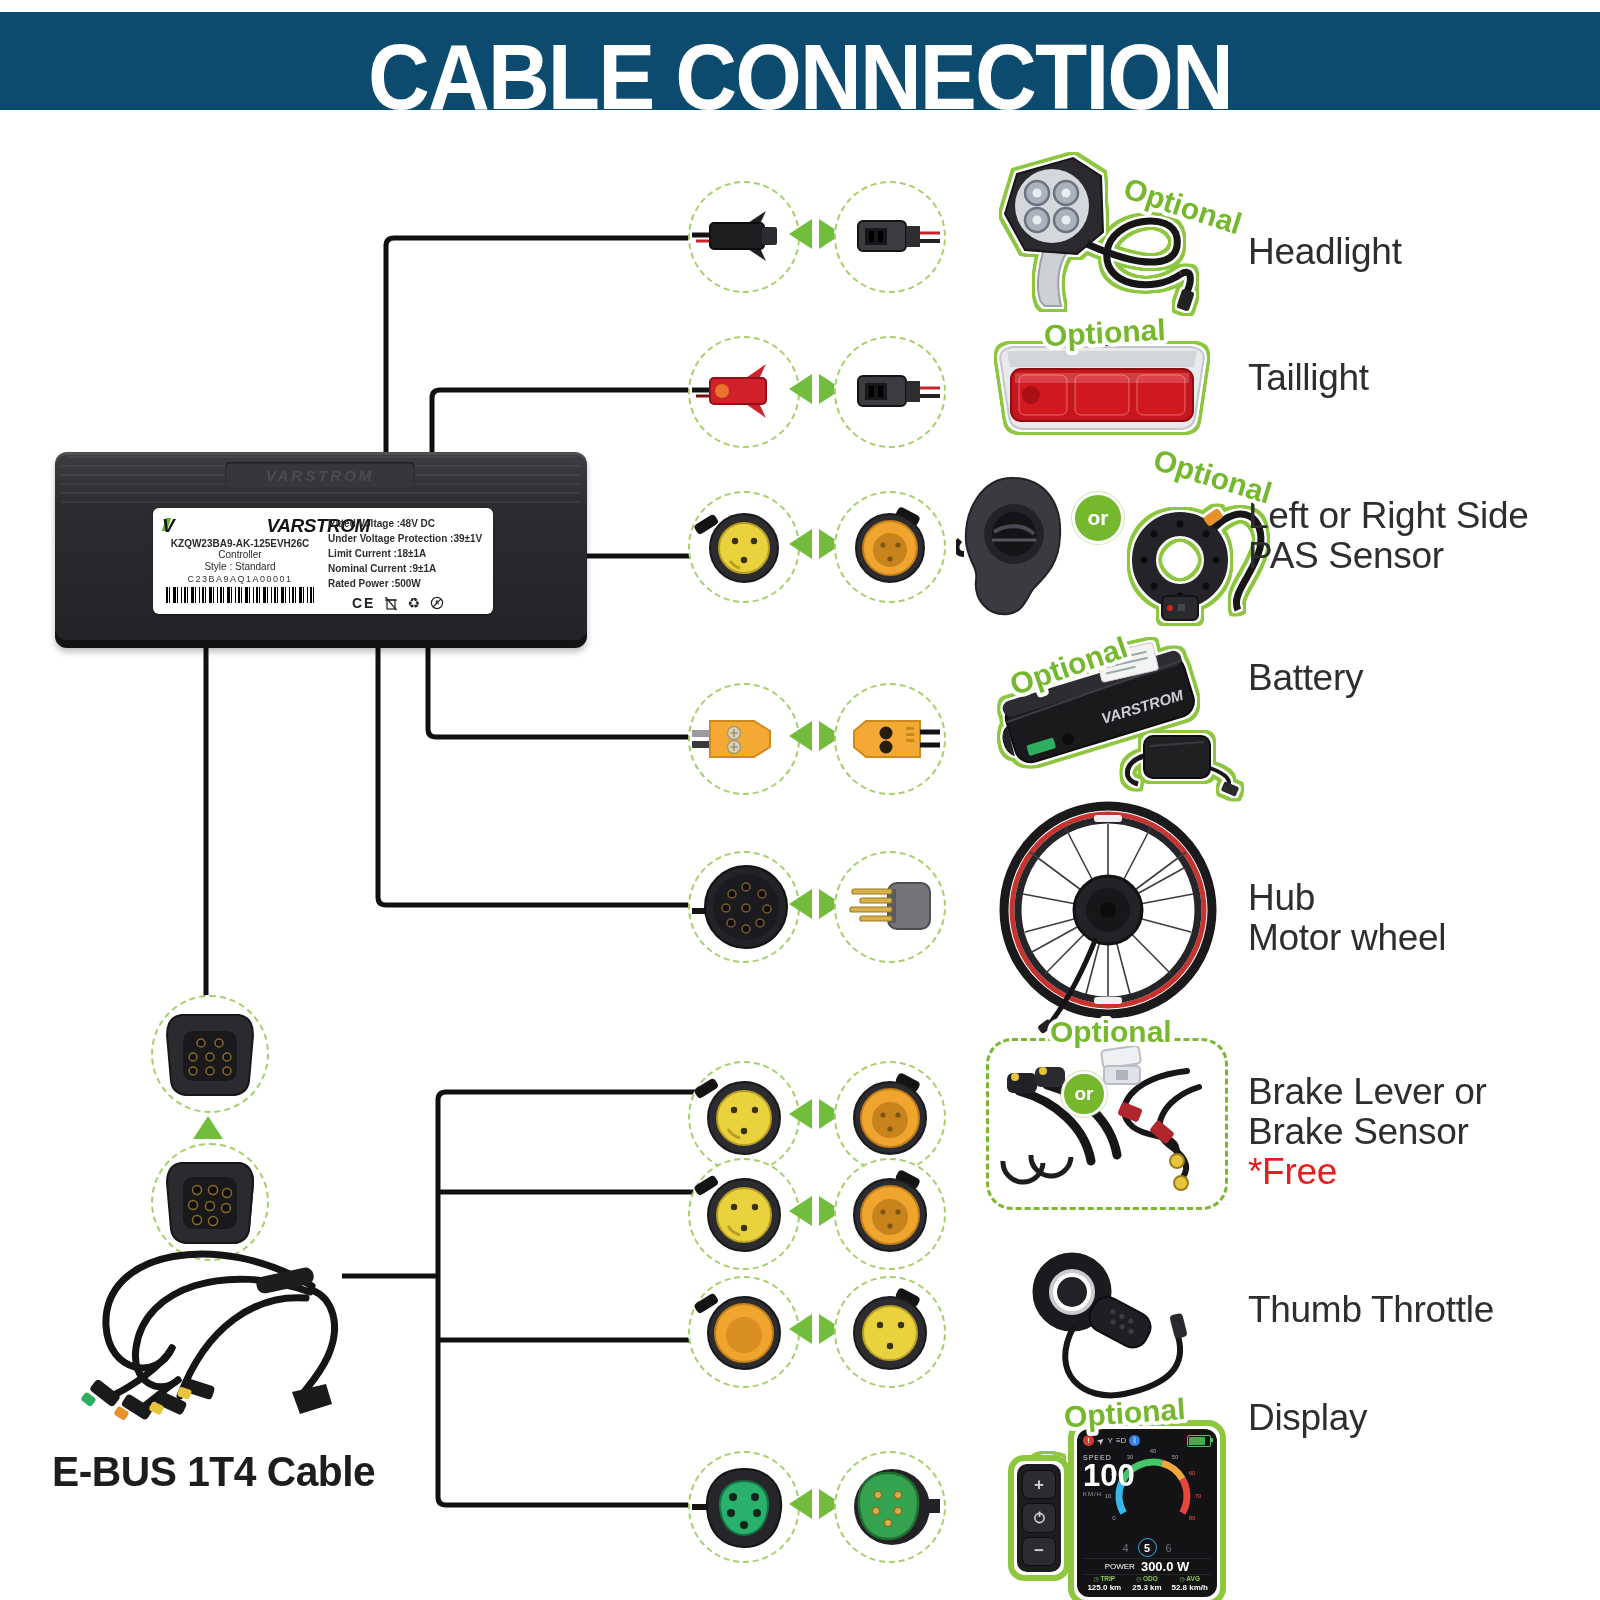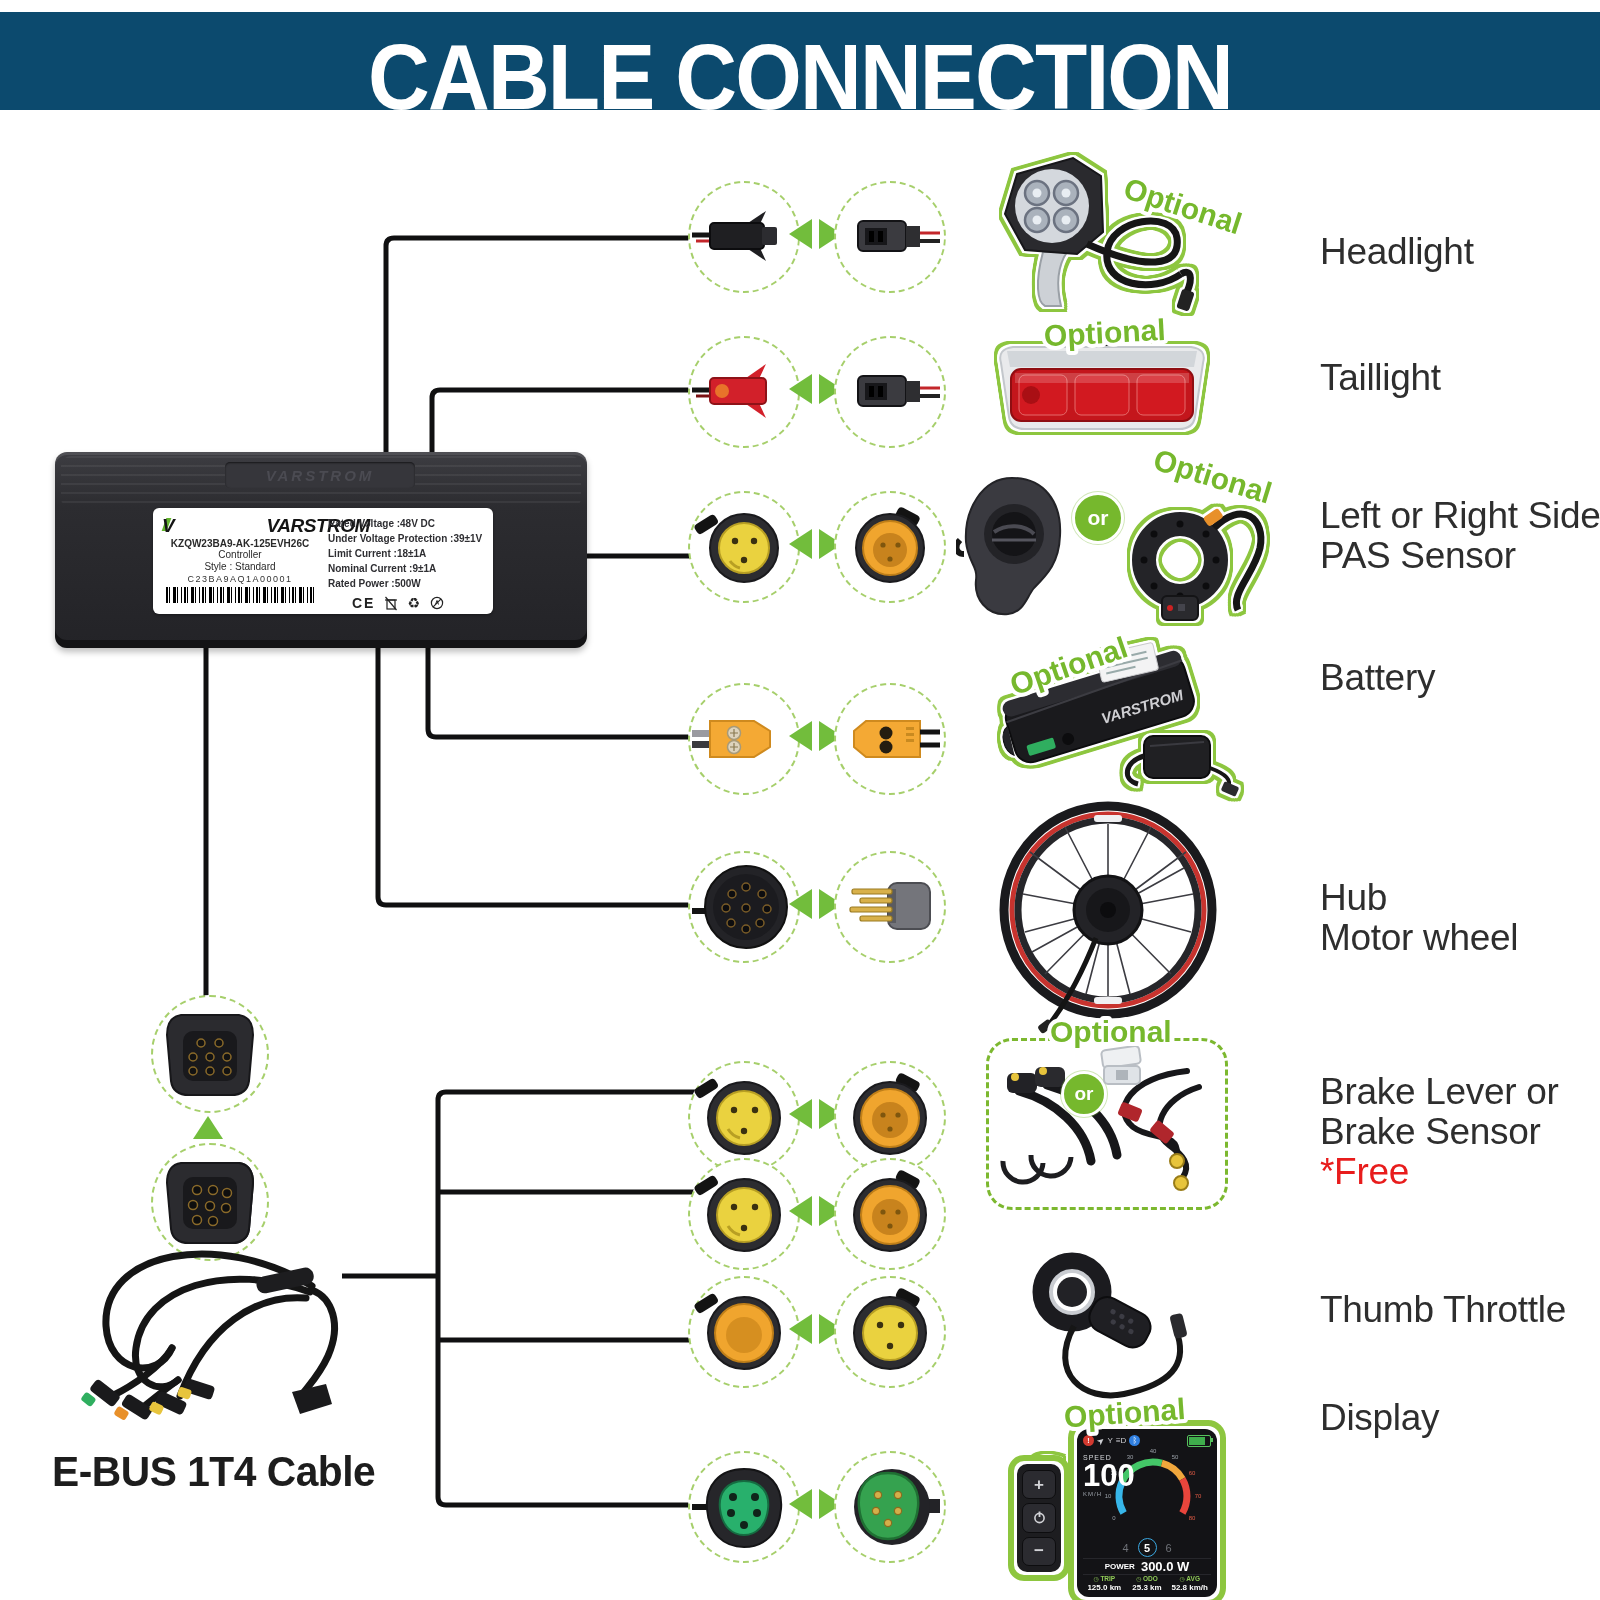--- a/index.html
+++ b/index.html
@@ -60,21 +60,21 @@
   .sticker{filter:drop-shadow(2px 0 0 #fff) drop-shadow(-2px 0 0 #fff) drop-shadow(0 2px 0 #fff) drop-shadow(0 -2px 0 #fff)
           drop-shadow(3px 0 0 #8dc63f) drop-shadow(-3px 0 0 #8dc63f) drop-shadow(0 3px 0 #8dc63f) drop-shadow(0 -3px 0 #8dc63f);}
   .optional{z-index:5;}
   .optional text{font-family:"Liberation Sans","DejaVu Sans",sans-serif;font-size:30px;font-weight:bold;
     fill:#76b82d;stroke:#fff;stroke-width:8px;paint-order:stroke;stroke-linejoin:round;}
   .orb{width:46px;height:46px;border-radius:50%;background:#76b82d;border:3px solid #fff;
     box-shadow:0 0 0 1px rgba(118,184,45,.35);color:#fff;font-weight:bold;font-size:21px;
     display:flex;align-items:center;justify-content:center;z-index:4;text-align:center;}
 
   
-  .plabel{left:1320px;color:#2e2e2e;font-size:37px;letter-spacing:-.3px;line-height:40px;z-index:4;white-space:nowrap;}
+  .plabel{left:1248px;color:#2e2e2e;font-size:37px;letter-spacing:-.3px;line-height:40px;z-index:4;white-space:nowrap;}
   .free{color:#e81c1c;}
 
   
   .brakebox{left:986px;top:1038px;width:236px;height:166px;border:3px dashed #7cb82f;border-radius:26px;background:#fff;z-index:2;}
 
   
   .remote-wrap{left:1008px;top:1455px;border:6px solid #8dc63f;border-radius:16px;background:#fff;padding:3px;z-index:3;}
   .remote{width:44px;height:108px;background:#1d1d20;border-radius:10px;display:flex;flex-direction:column;gap:4px;padding:6px 5px;box-sizing:border-box;}
   .rbtn{flex:1;background:#2b2b30;border:1px solid #0d0d0f;border-radius:7px;color:#d2d3d7;
     display:flex;align-items:center;justify-content:center;font-size:17px;font-weight:bold;}
@@ -98,21 +98,21 @@
   .gspeed{font-size:31px;font-weight:bold;line-height:30px;}
   .gunit{font-size:6px;color:#9aa0a8;letter-spacing:1px;}
   .tick{position:absolute;font-size:6px;color:#9aa0a8;transform:translate(-50%,-50%);}
   .tick.hot{color:#e05a44;}
   .gears{display:flex;align-items:center;justify-content:center;gap:9px;height:20px;}
   .gears span{font-size:11px;color:#6f7278;}
   .g-on{width:17px;height:17px;border:1.5px solid #3aa7e0;border-radius:50%;color:#fff !important;
     display:flex;align-items:center;justify-content:center;font-weight:bold;}
   .powerrow{display:flex;align-items:center;justify-content:center;gap:6px;height:16px;
     border-top:1px solid #26262b;border-bottom:1px solid #26262b;}
-  .powerrow .pl{font-size:8px;font-weight:bold;}
+  .powerrow .pl{font-size:8px;font-weight:normal;}
   .powerrow .pv{font-size:13px;font-weight:bold;text-align:center;}
   .statrow{flex:1;display:flex;align-items:center;}
   .stat{flex:1;text-align:center;}
   .stat .sl{font-size:6.5px;color:#8fc957;font-weight:bold;}
   .stat .sl::before{content:'◷ ';font-size:6px;}
   .stat .sv{font-size:8px;font-weight:bold;color:#fff;margin-top:1px;}
 
   
   .ebus-label{left:52px;top:1448px;font-size:42px;font-weight:bold;color:#1d1d1d;letter-spacing:-.5px;z-index:4;transform:scaleX(.97);transform-origin:left;}
 </style>

